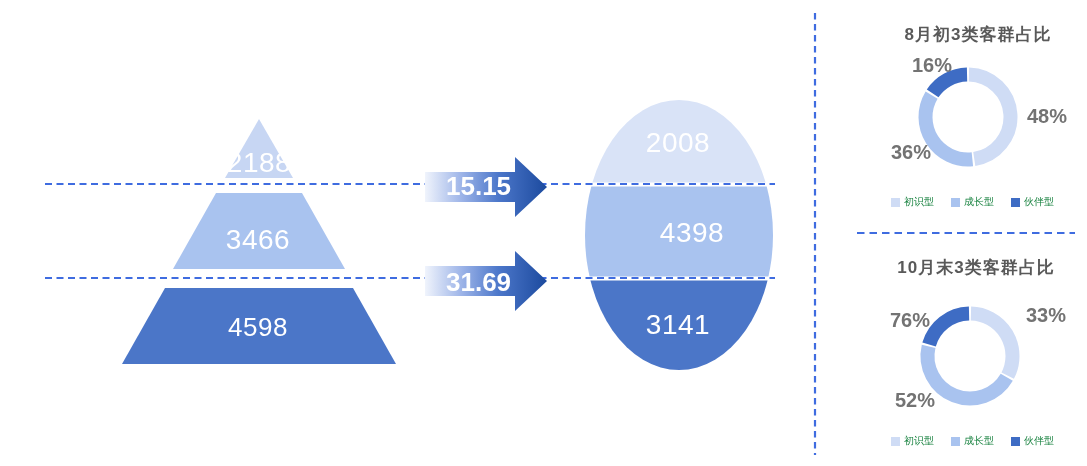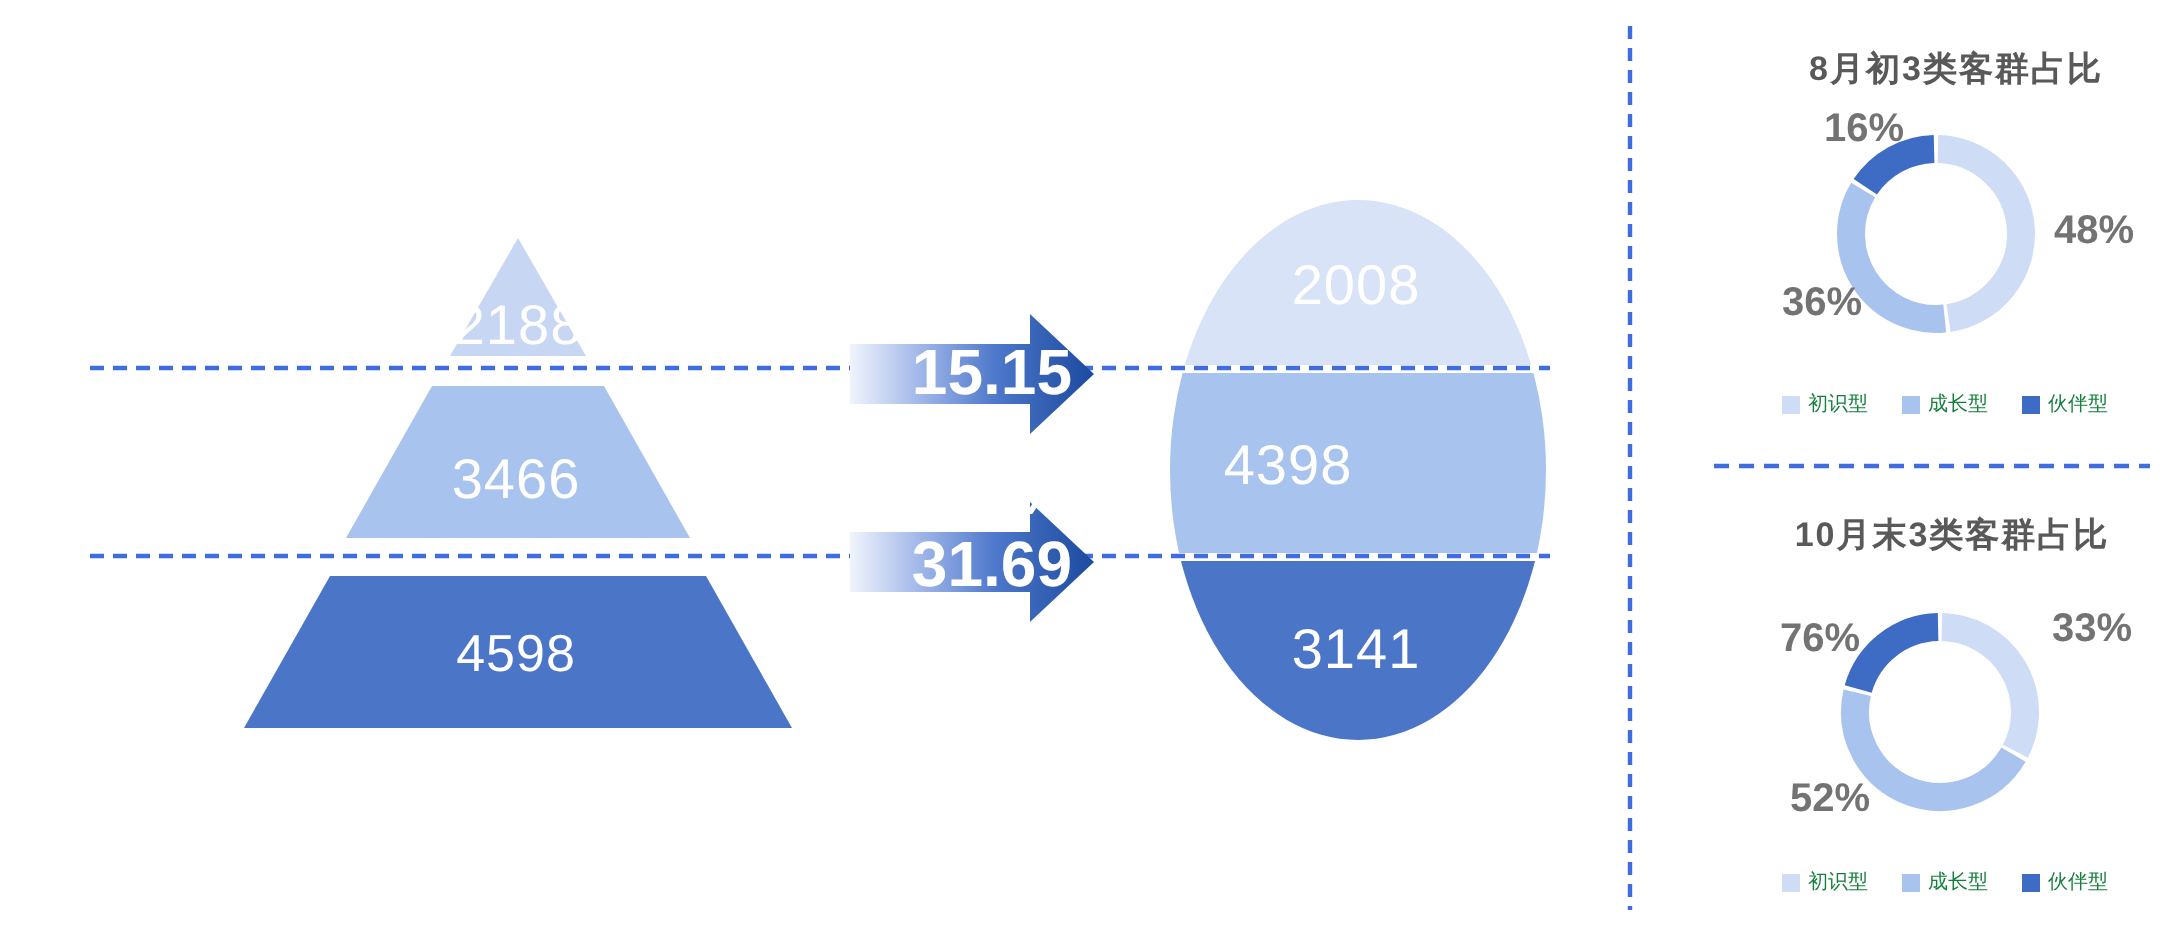--- a/index.html
+++ b/index.html
@@ -10,21 +10,21 @@
   }
   svg{display:block}
   .main-svg{position:absolute;left:0;top:0;z-index:0}
   .num{
     position:absolute;transform:translate(-50%,-50%);
     color:#ffffff;font-size:28px;font-weight:400;letter-spacing:.5px;z-index:3;white-space:nowrap;
   }
   .num-big{font-size:26px}
   .arrow-text{
     position:absolute;z-index:4;color:#ffffff;font-weight:700;
-    font-size:32px;line-height:30px;width:90px;text-align:right;white-space:pre-line;
+    font-size:26px;line-height:30px;width:90px;text-align:left;white-space:pre-line;
   }
   .donut-svg{position:absolute;z-index:2}
   .donut-title{
     position:absolute;width:300px;text-align:center;z-index:3;
     font-size:17px;font-weight:600;color:#595959;letter-spacing:1px;white-space:nowrap;
   }
   .callout{
     position:absolute;transform:translate(-50%,-50%);z-index:3;
     font-size:20px;font-weight:700;color:#737373;white-space:nowrap;
   }
@@ -72,21 +72,21 @@
     <ellipse cx="679" cy="235" rx="94" ry="135" fill="#a9c3ef" clip-path="url(#bandMid)"></ellipse>
     <ellipse cx="679" cy="235" rx="94" ry="135" fill="#4b76c8" clip-path="url(#bandBot)"></ellipse>
   </g>
 </svg>
 
 <div class="num" style="left:259px;top:163px">2188</div>
 <div class="num" style="left:258px;top:240px">3466</div>
 <div class="num num-big" style="left:258px;top:327px">4598</div>
 
 <div class="num" style="left:678px;top:143px">2008</div>
-<div class="num" style="left:644px;top:233px">4398</div>
+<div class="num" style="left:692px;top:233px">4398</div>
 <div class="num" style="left:678px;top:325px">3141</div>
 
 <div class="arrow-text" style="left:446px;top:171px"><span>15.15</span><br>
   <span>%</span></div>
 <div class="arrow-text" style="left:446px;top:267px"><span>31.69</span><br>
   <span>%</span></div>
 
 <div class="donut-title" style="left:828px;top:23px">8月初3类客群占比</div>
 <svg class="donut-svg" style="left:913px;top:62px" width="110" height="110" viewBox="0 0 110 110">
     <path d="M 55.96 12.51 A 42.5 42.5 0 0 1 61.28 97.03" fill="none" stroke="#cfdcf5" stroke-width="14"></path>

